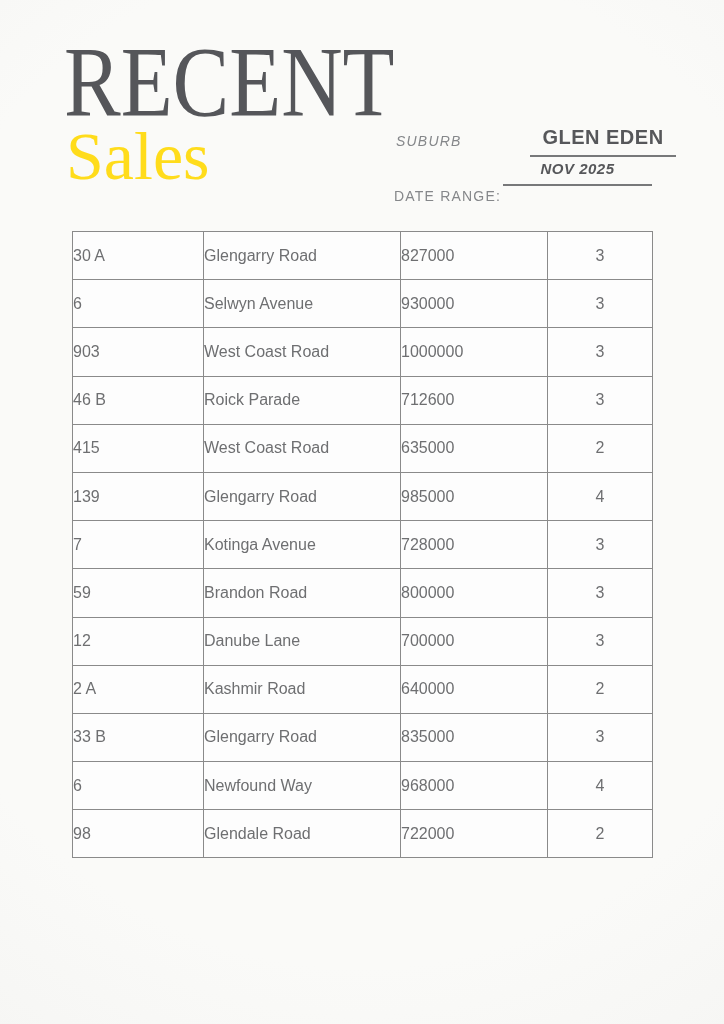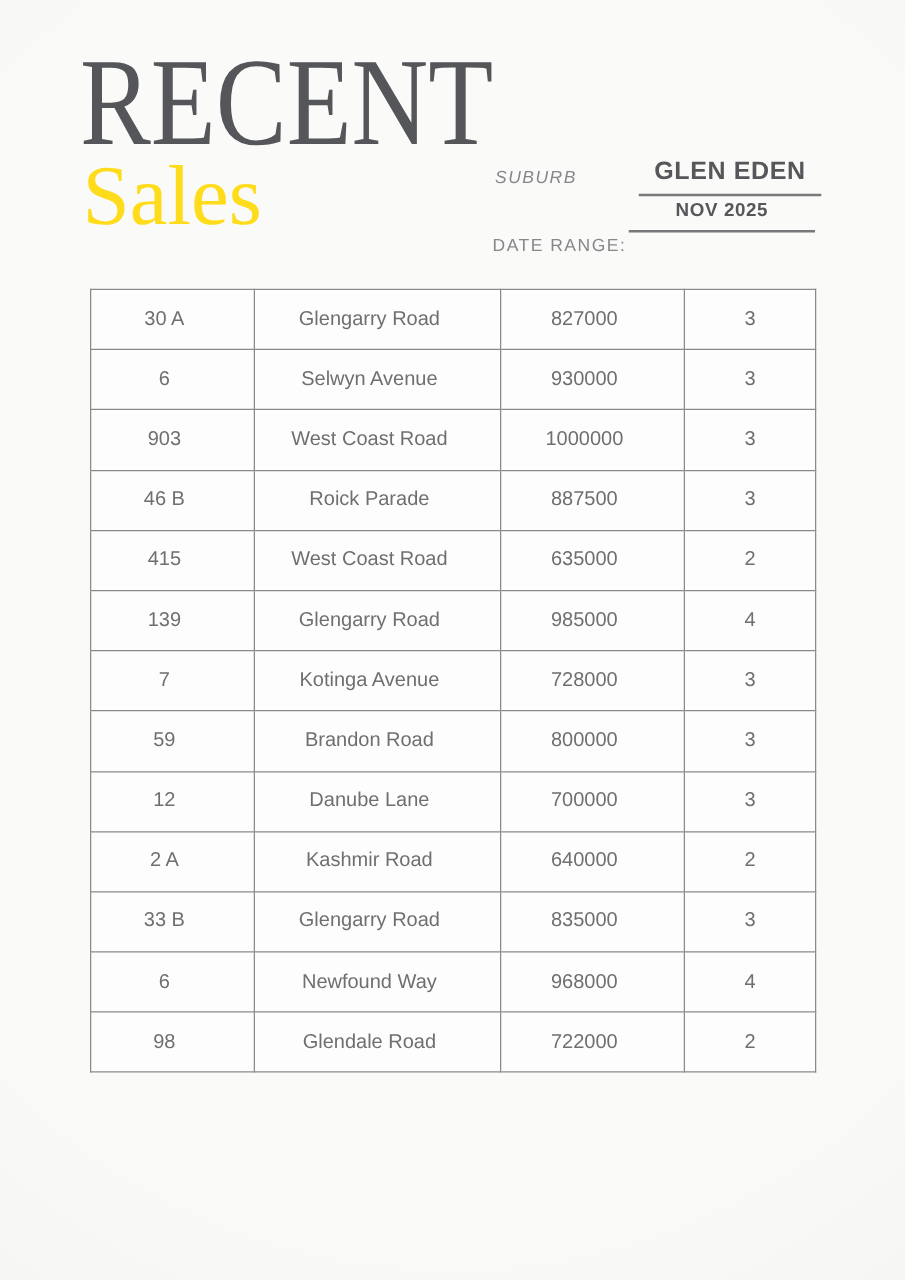--- a/index.html
+++ b/index.html
@@ -59,46 +59,47 @@
 
   .meta-value {
     position: absolute;
     text-align: center;
     font-weight: bold;
     color: #56575a;
     border-bottom: 2px solid #77787a;
     white-space: nowrap;
   }
   .suburb-value {
-    left: 511px; top: 126px; width: 146px;
+    left: 530px; top: 126px; width: 146px;
     font-size: 20px; letter-spacing: 0.5px;
     padding-bottom: 6px;
   }
   .date-value {
     left: 503px; top: 160px; width: 149px;
     font-size: 15px; letter-spacing: 0.5px;
     padding-bottom: 7px;
+    font-style: italic;
   }
 
   
   .sales-table {
     position: absolute;
     left: 72px;
     top: 231px;
     width: 580px;
     border-collapse: collapse;
     table-layout: fixed;
     background: #fdfdfd;
   }
   .sales-table td {
     border: 1px solid #8a8a8a;
     height: 48.2px;
     font-size: 16px;
     color: #6e6f71;
-    text-align: center;
+    text-align: left;
     padding: 0 13px 0 0;
     overflow: hidden;
     white-space: nowrap;
   }
   .sales-table td.c3 {
     text-align: center;
     padding-right: 0;
   }
   .col-number { width: 131px; }
   .col-street { width: 197px; }
@@ -144,21 +145,21 @@
         </tr>
         <tr>
           <td class="c0">903</td>
           <td class="c1">West Coast Road</td>
           <td class="c2">1000000</td>
           <td class="c3">3</td>
         </tr>
         <tr>
           <td class="c0">46 B</td>
           <td class="c1">Roick Parade</td>
-          <td class="c2">887500</td>
+          <td class="c2">712600</td>
           <td class="c3">3</td>
         </tr>
         <tr>
           <td class="c0">415</td>
           <td class="c1">West Coast Road</td>
           <td class="c2">635000</td>
           <td class="c3">2</td>
         </tr>
         <tr>
           <td class="c0">139</td>

